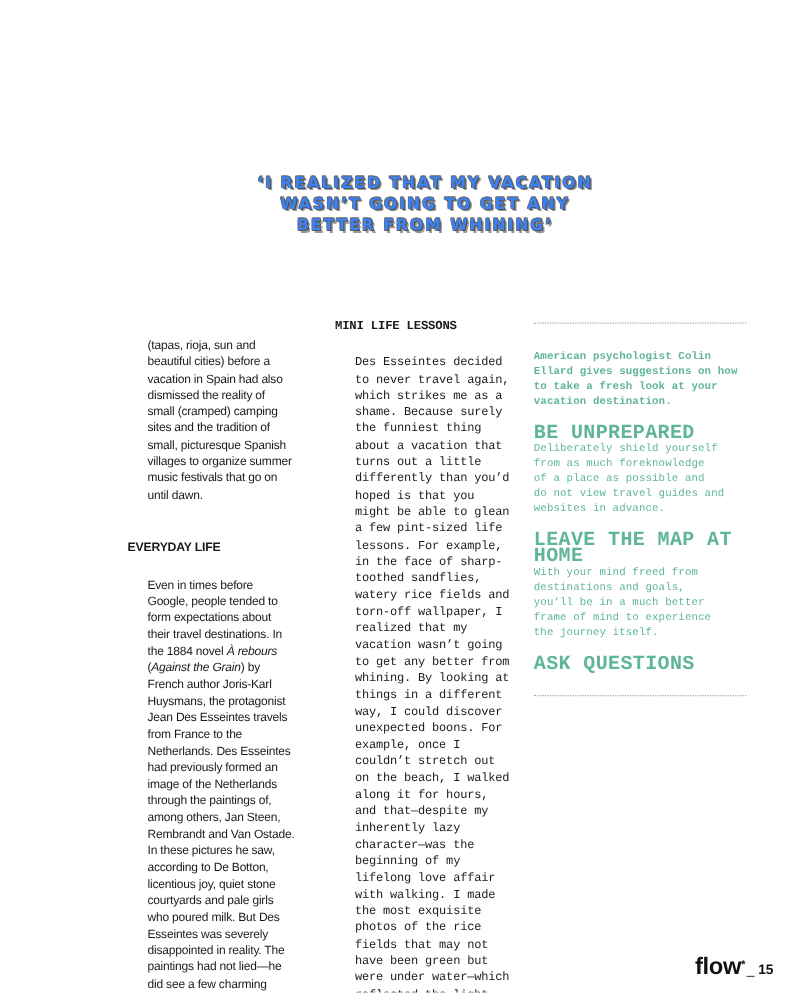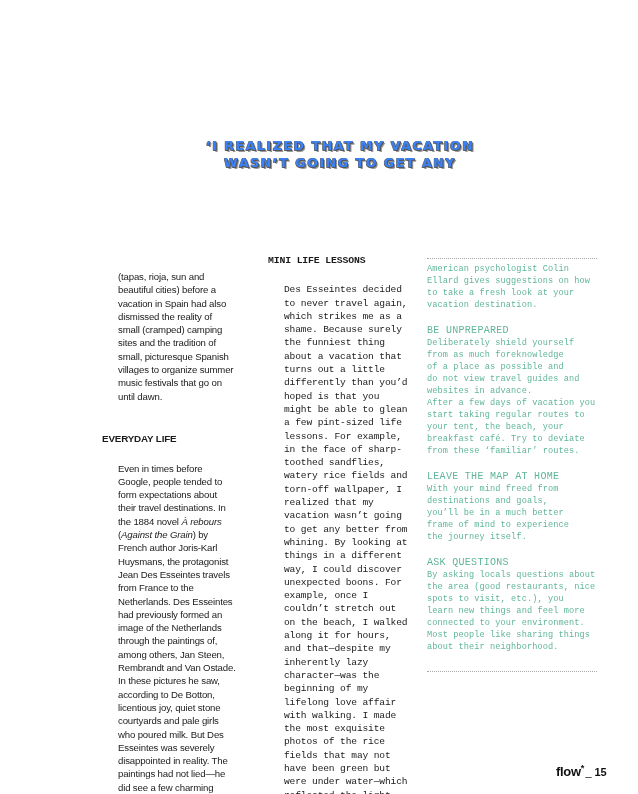--- a/index.html
+++ b/index.html
@@ -20,35 +20,36 @@
   .col h3 { margin: 0; font-size: 9.8px; font-weight: bold; line-height: 13.3px; }
   .gap { height: 13.3px; }
   .indent { text-indent: 10px; }
 
   .sidebar {
     position: absolute; left: 427px; top: 258px; width: 200px;
     font-family: "Liberation Mono", monospace; color: #5fb59b;
     font-size: 8.6px; line-height: 12px; letter-spacing: 0.1px;
   }
   .sidebar .rule { border-top: 1px dotted #a8a8a8; width: 170px; height: 0; }
-  .sidebar .intro { margin-top: 4px; }
-  .sidebar h4 { margin: 0; font-weight: normal; font-size: 10px; line-height: 13px; margin-top: 13px; letter-spacing: 0.3px; }
+  .sidebar .intro { margin-top: 20px; font-weight: bold; }
+  .sidebar h4 { margin: 0; font-weight: bold; font-size: 16px; line-height: 13px; margin-top: 13px; letter-spacing: 0.3px; }
   .sidebar p { margin: 0; white-space: pre-line; }
   .sidebar .rule-bottom { margin-top: 18px; }
 
   .footer { position: absolute; left: 556px; top: 763px; font-size: 11px; font-weight: bold; color: #111; }
-  .footer .brand { font-size: 13px; letter-spacing: -0.3px; }
+  .footer .brand { font-size: 19px; letter-spacing: -0.3px; }
   .footer .sep { font-weight: normal; margin: 0 3px 0 1px; }
 </style>
 </head>
 <body>
 
 <div class="pullquote">
   <div>‘I REALIZED THAT MY VACATION</div>
   <div>WASN’T GOING TO GET ANY</div>
+  <div>BETTER FROM WHINING’</div>
 </div>
 
 <div class="col col1">
   <p>(tapas, rioja, sun and beautiful cities) before a vacation in Spain had also dismissed the reality of small (cramped) camping sites and the tradition of small, picturesque Spanish villages to organize summer music festivals that go on until dawn.</p>
   <div class="gap"></div>
   <h3>EVERYDAY LIFE</h3>
   <p><span>Even in times before Google, people tended to form expectations about their travel destinations. In the 1884 novel </span><em>À rebours</em><span> (</span><em>Against the Grain</em><span>) by French author Joris-Karl Huysmans, the protagonist Jean Des Esseintes travels from France to the Netherlands. Des Esseintes had previously formed an image of the Netherlands through the paintings of, among others, Jan Steen, Rembrandt and Van Ostade. In these pictures he saw, according to De Botton, licentious joy, quiet stone courtyards and pale girls who poured milk. But Des Esseintes was severely disappointed in reality. The paintings had not lied—he did see a few charming courtyards—but those highlights had been drowned by a jamboree of everyday images (restaurants, office buildings, colorless houses and boring meadows) that the Dutch artists had never bothered to paint. These images made the experience of traveling through the Netherlands a watery affair compared to the impression conjured by afternoons spent in the Dutch wing of the Louvre, where the essence of Dutch beauty had been condensed into just a few halls.</span></p>
 </div>
 
 <div class="col col2">
@@ -62,37 +63,25 @@
   <p class="intro">American psychologist Colin
 Ellard gives suggestions on how
 to take a fresh look at your
 vacation destination.</p>
   <h4>BE UNPREPARED</h4>
   <p>Deliberately shield yourself
 from as much foreknowledge
 of a place as possible and
 do not view travel guides and
 websites in advance.</p>
-  <p>After a few days of vacation you
-start taking regular routes to
-your tent, the beach, your
-breakfast café. Try to deviate
-from these ‘familiar’ routes.</p>
   <h4>LEAVE THE MAP AT HOME</h4>
   <p>With your mind freed from
 destinations and goals,
 you’ll be in a much better
 frame of mind to experience
 the journey itself.</p>
   <h4>ASK QUESTIONS</h4>
-  <p>By asking locals questions about
-the area (good restaurants, nice
-spots to visit, etc.), you
-learn new things and feel more
-connected to your environment.
-Most people like sharing things
-about their neighborhood.</p>
   <div class="rule rule-bottom"></div>
 </div>
 
 <div class="footer">
   <span class="brand">flow</span><sup>*</sup><span class="sep">_</span><span>15</span>
 </div>
 
 </body></html>

